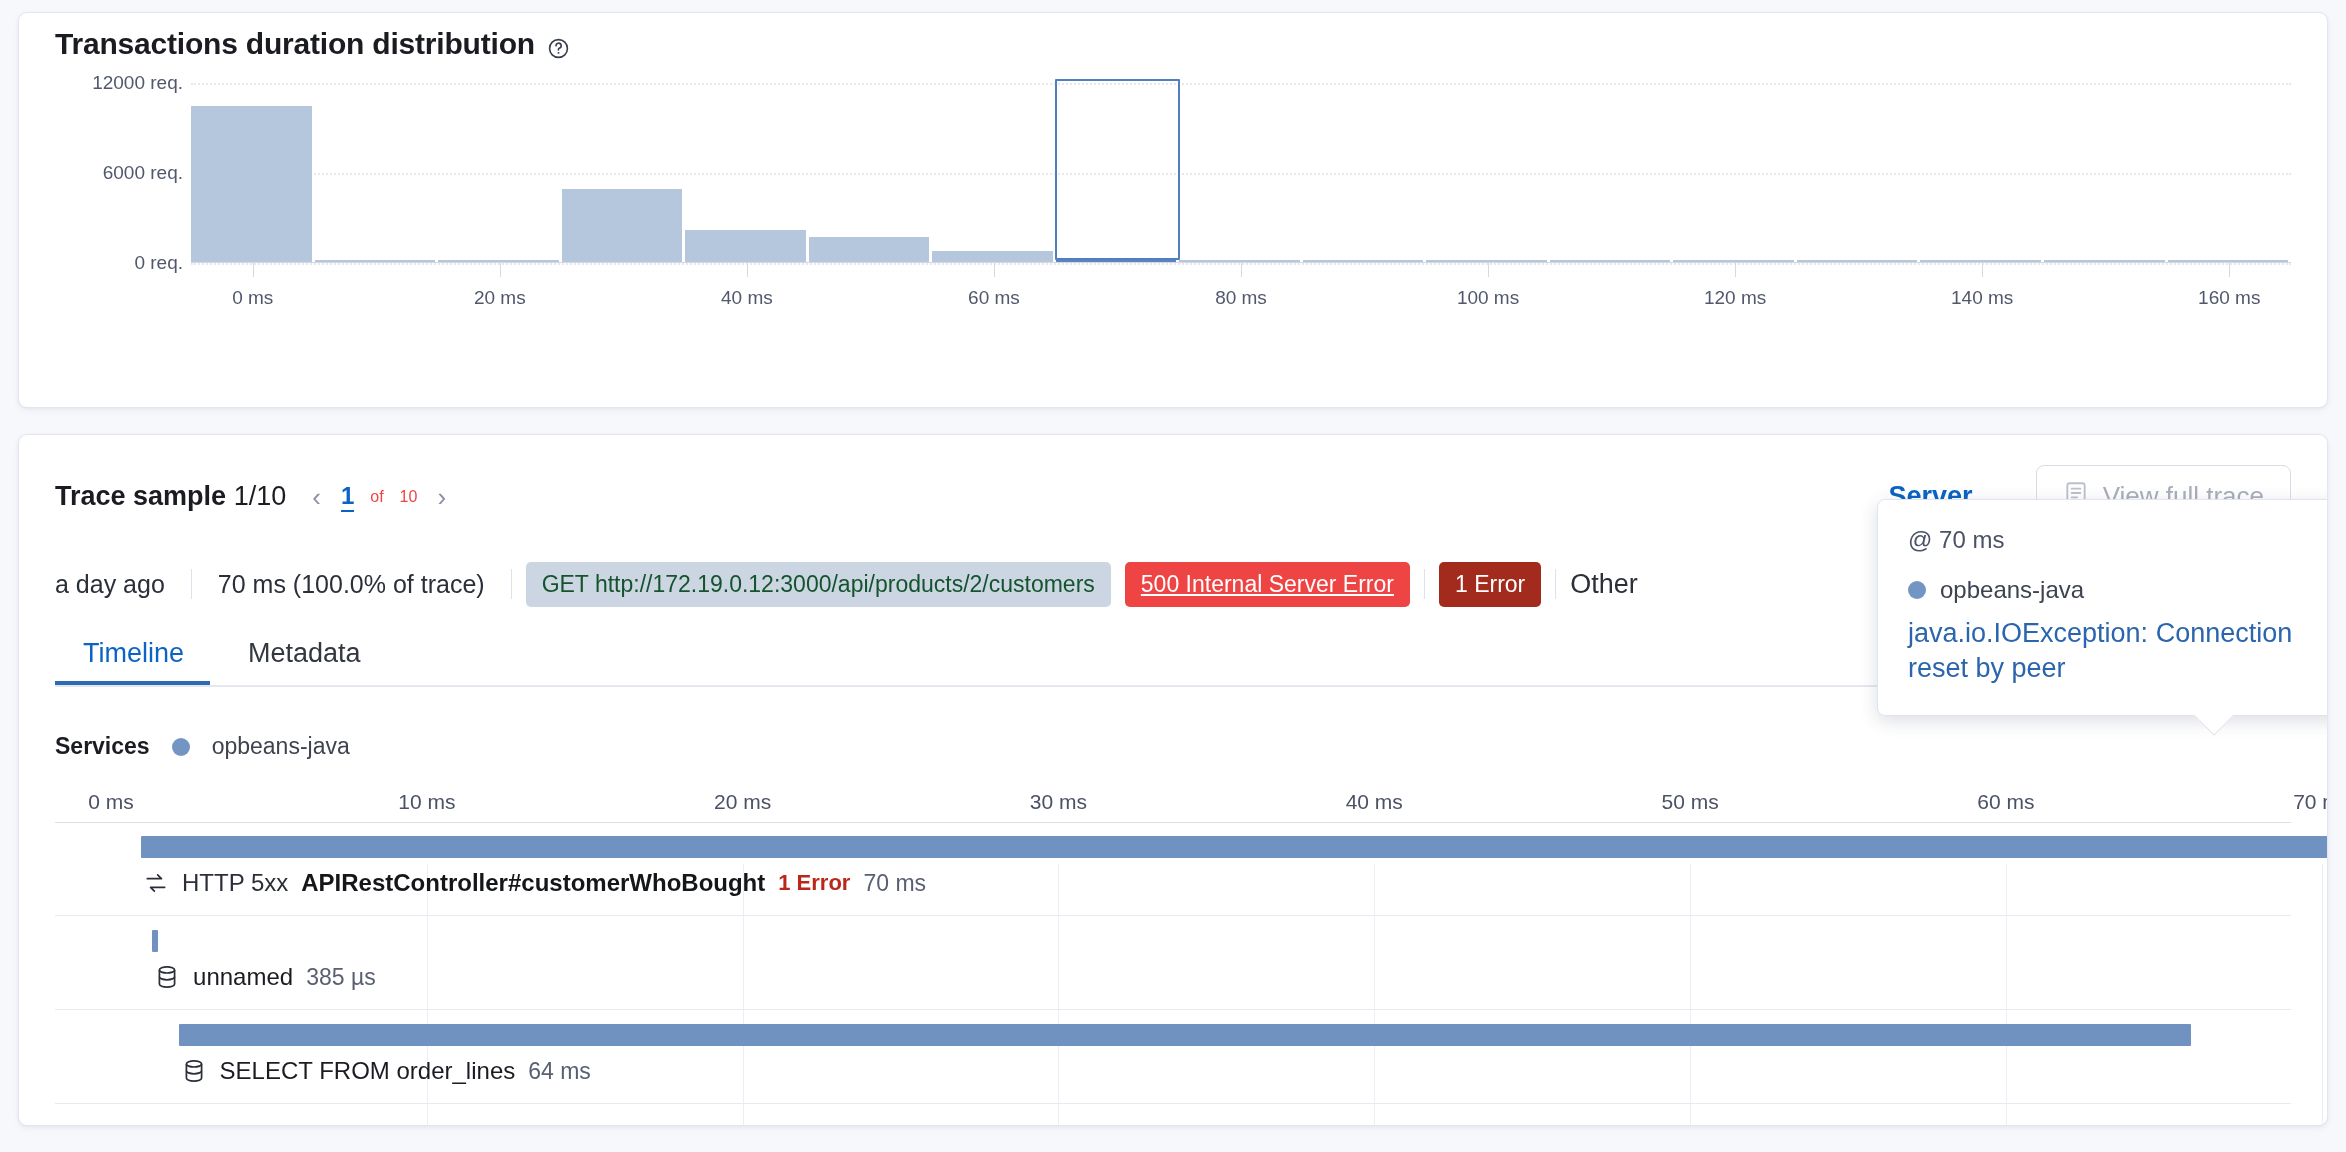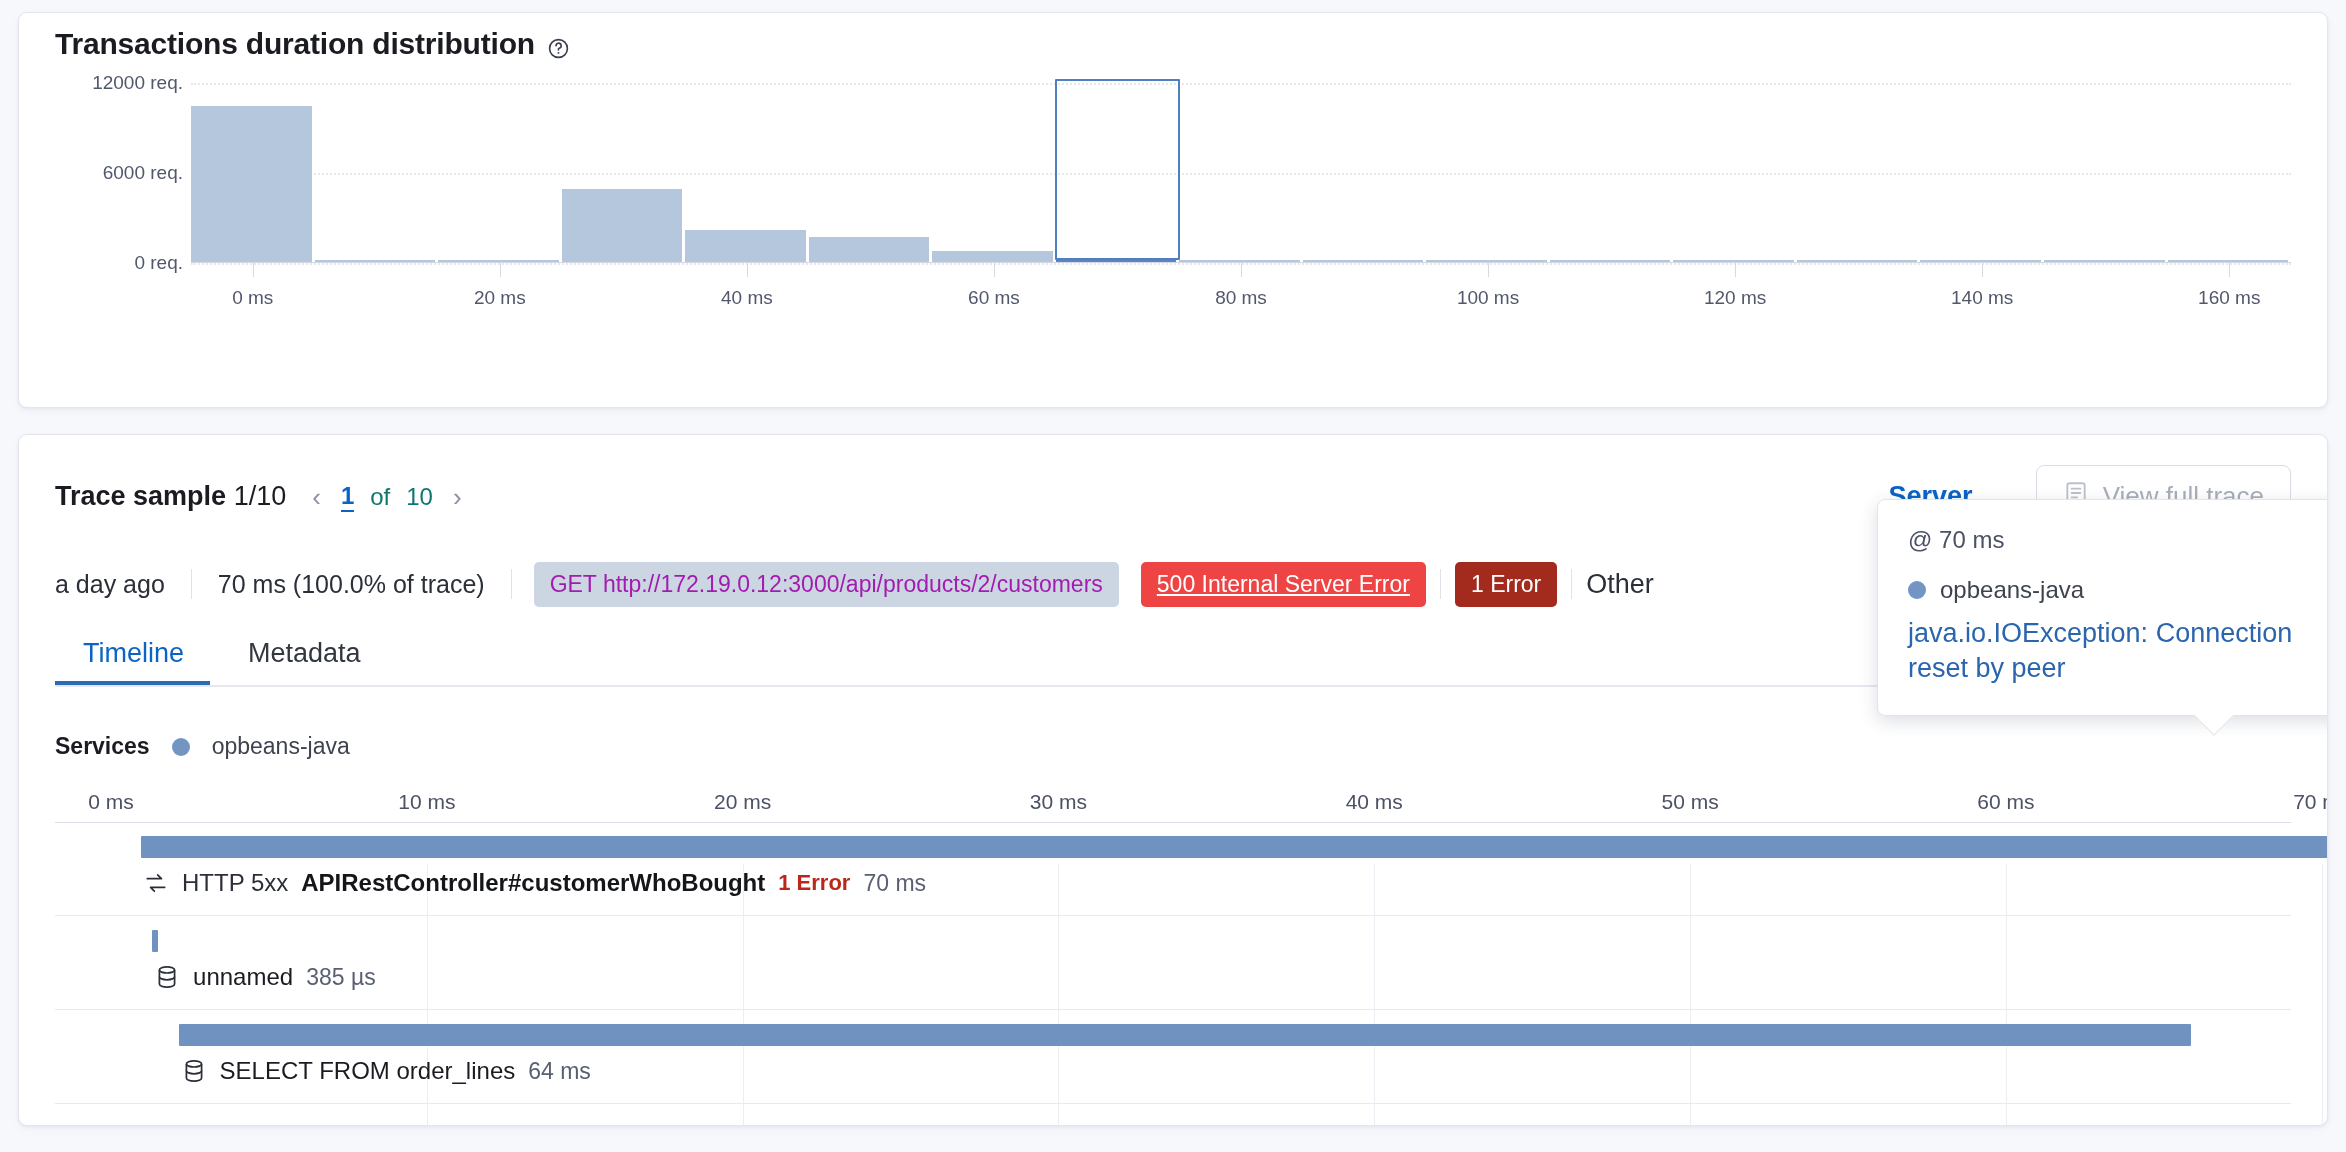--- a/index.html
+++ b/index.html
@@ -57,42 +57,42 @@
   .tickmark { position:absolute; top:180px; width:1px; height:14px; background:#d6d9e3; }
 
   
   .trace-head { display: flex; align-items: center; }
   .trace-title { font-size: 27px; color: #1a1c21; font-weight: 400; }
   .trace-title b { font-weight: 700; }
   .pager { display: flex; align-items: center; gap: 16px; margin-left: 22px; }
   .pg-arrow { font-size: 26px; color: #8a90a3; cursor: pointer; line-height: 1; padding: 2px 4px; }
   .pg-cur { font-size: 24px; color: #0b64c5; font-weight: 700;
             border-bottom: 2px solid #0b64c5; cursor: pointer; }
-  .pg-of, .pg-total { font-size: 24px; color: #0f766e; }
+  .pg-of, .pg-total { font-size: 16px; color: #ef4444; }
 
   .head-right { margin-left: auto; display: flex; align-items: center; gap: 30px; }
   .actions-btn {
     font-size: 27px; color: #0b64c5; font-weight: 600; cursor: pointer;
     display: flex; align-items: center; gap: 13px;
   }
   .chev { width: 20px; height: 12px; }
   .vft-btn {
     display: flex; align-items: center; gap: 14px;
     border: 1px solid #d9dce5; border-radius: 8px;
     padding: 14px 26px; color: #a9aeba; font-size: 26px;
     background: #fff; cursor: not-allowed;
   }
 
   
   .meta-row { display: flex; align-items: center; margin-top: 34px; height: 44px; }
   .meta-txt { font-size: 25px; color: #2b2f38; padding: 0 26px; }
   .meta-txt:first-child { padding-left: 0; }
   .divider { width: 1px; height: 30px; background: #dfe2ea; }
   .badge { font-size: 23px; border-radius: 5px; padding: 9px 16px; white-space: nowrap; }
-  .badge.url { background: #ccd5e2; color: #a21caf; font-weight: 400; margin: 0 22px; }
+  .badge.url { background: #ccd5e2; color: #14532d; font-weight: 400; margin: 0 14px; }
   .badge.err500 { background: #ef4444; color: #fff; margin-right: 14px; text-decoration: underline; }
   .badge.err1 { background: #a32b1e; color: #fff; margin: 0 14px; }
   .meta-other { font-size: 27px; color: #2b2f38; padding-left: 14px; }
 
   
   .tabs { display: flex; gap: 12px; margin-top: 26px;
           border-bottom: 2px solid #e6e8f0; }
   .tab { font-size: 27px; color: #333740; padding: 6px 26px 16px 26px; cursor: pointer; }
   .tab:first-child { padding-left: 28px; }
   .tab.active { color: #0b64c5; box-shadow: inset 0 -4px 0 0 #2d6cb4; }

